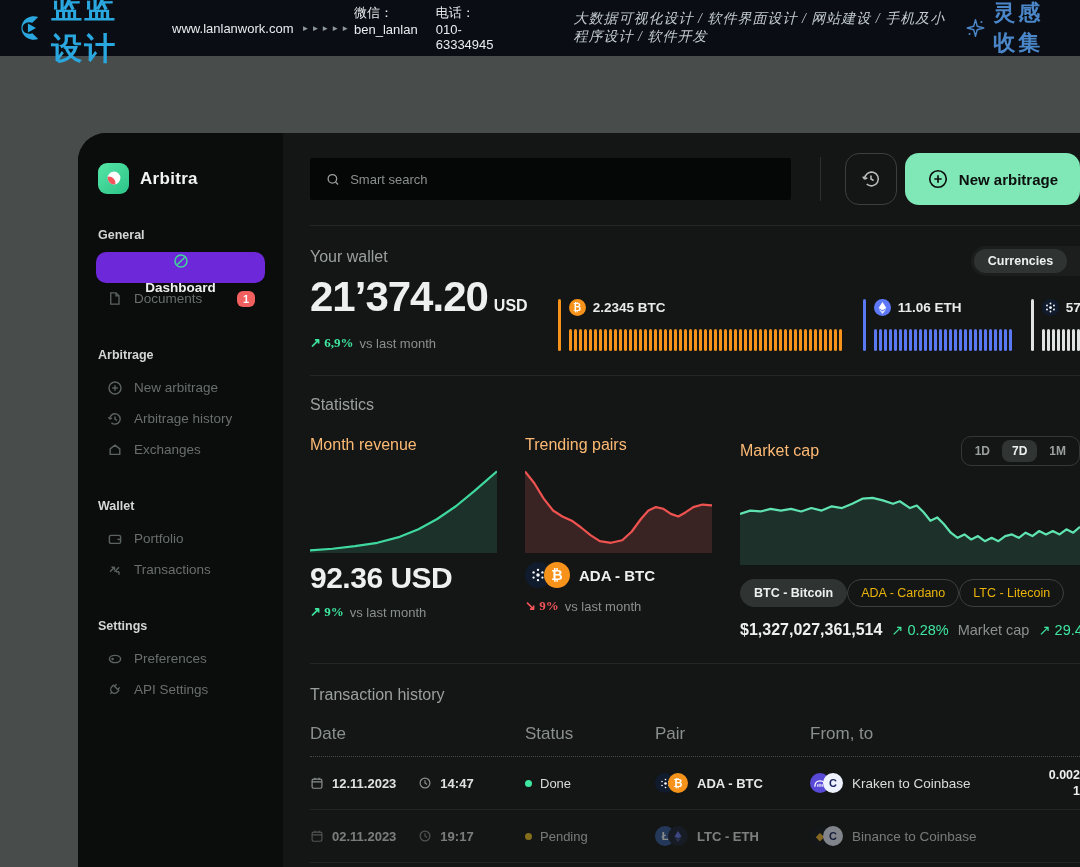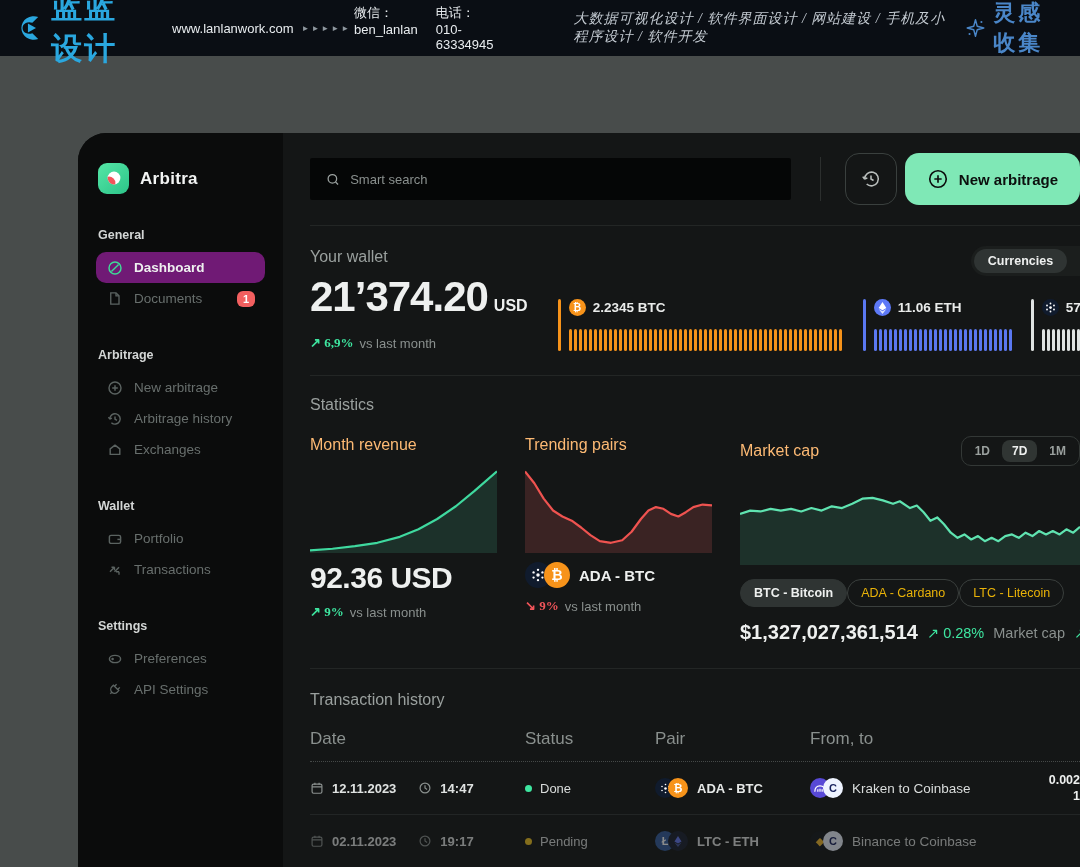--- a/index.html
+++ b/index.html
@@ -27,21 +27,21 @@
   
   .sidebar{width:205px;flex:none;background:#0b0c0c;padding:30px 20px;}
   .logo-row{display:flex;align-items:center;gap:11px;}
   .logo-badge{width:31px;height:31px;border-radius:9px;background:linear-gradient(140deg,#55e6a6,#2cc489);
     display:flex;align-items:center;justify-content:center;}
   .logo-name{color:#f2f4f3;font-size:17px;font-weight:700;letter-spacing:.3px;}
   .nav-label{color:#d3d6d5;font-size:12.5px;font-weight:700;margin:34px 0 10px 0;}
   .nav-item{display:flex;align-items:center;gap:11px;height:31px;padding:0 10px;margin:0 -2px;
     color:#686f6d;font-size:13.5px;border-radius:10px;cursor:pointer;}
   .nav-item .nico{width:17px;height:17px;flex:none;color:#5b6361;display:flex;align-items:center;justify-content:center;}
-  .nav-item.active{background:#701a75;color:#eef0ef;font-weight:600;}
+  .nav-item.active{background:#6d28d9;color:#eef0ef;font-weight:600;flex-direction:column;}
   .nav-item.active .nico{color:#3edc97;}
   .nav-badge{margin-left:auto;background:#f25f5f;color:#fff;font-size:11px;font-weight:700;
     border-radius:6px;padding:2px 6px;line-height:12px;}
 
   
   .main{flex:1;min-width:0;padding:20px 0 0 27px;position:relative;}
   .topbar{display:flex;align-items:center;height:52px;}
   .search{width:583px;height:42px;background:#050606;border-radius:2px;display:flex;align-items:center;
     gap:10px;padding:0 16px;border:none;}
   .search input{background:transparent;border:none;outline:none;color:#cfd3d2;font-size:13px;width:100%;
@@ -104,21 +104,21 @@
   .pair-name{color:#eef0ef;font-size:15px;font-weight:700;}
   .card3{flex:1;min-width:0;margin-left:28px;}
   .mc-head{display:flex;align-items:center;justify-content:space-between;}
   .toggle{display:flex;border:1px solid #33383&#x36;;border:1px solid #333836;border-radius:10px;padding:3px;gap:2px;flex:none;}
   .tg{padding:4px 10px;border-radius:8px;font-size:12px;font-weight:700;color:#9aa09e;cursor:pointer;white-space:nowrap;}
   .tg.active{background:#30353&#x33;;background:#303533;color:#eef0ef;}
   .pills{display:flex;margin-top:14px;white-space:nowrap;}
   .pill{padding:6px 13px;border-radius:15px;font-size:12.5px;color:#eab308;border:1px solid #3a3f3d;white-space:nowrap;cursor:pointer;}
   .pill.active{background:#2f3433;border-color:#2f3433;color:#eef0ef;font-weight:700;}
   .mc-stats{display:flex;align-items:center;gap:9px;margin-top:14px;white-space:nowrap;font-size:14.5px;}
-  .mc-stats .val{color:#eef0ef;font-weight:700;font-size:20px;}
+  .mc-stats .val{color:#eef0ef;font-weight:700;font-size:16px;}
 
   
   .tx{margin-top:22px;}
   .tx-grid{display:grid;grid-template-columns:215px 130px 155px 1fr 80px;align-items:center;}
   .tx-head{margin-top:20px;padding-bottom:12px;border-bottom:1px dotted #454948;color:#8a908e;font-size:17px;}
   .tx-row{height:53px;border-bottom:1px solid #222525;cursor:pointer;}
   .tx-row.dim > *{opacity:.5;}
   .cell-date{display:flex;align-items:center;gap:8px;color:#dfe2e1;font-size:13px;font-weight:600;}
   .cell-date .time{margin-left:14px;display:flex;align-items:center;gap:8px;}
   .cell-date svg{color:#8a908e;}

